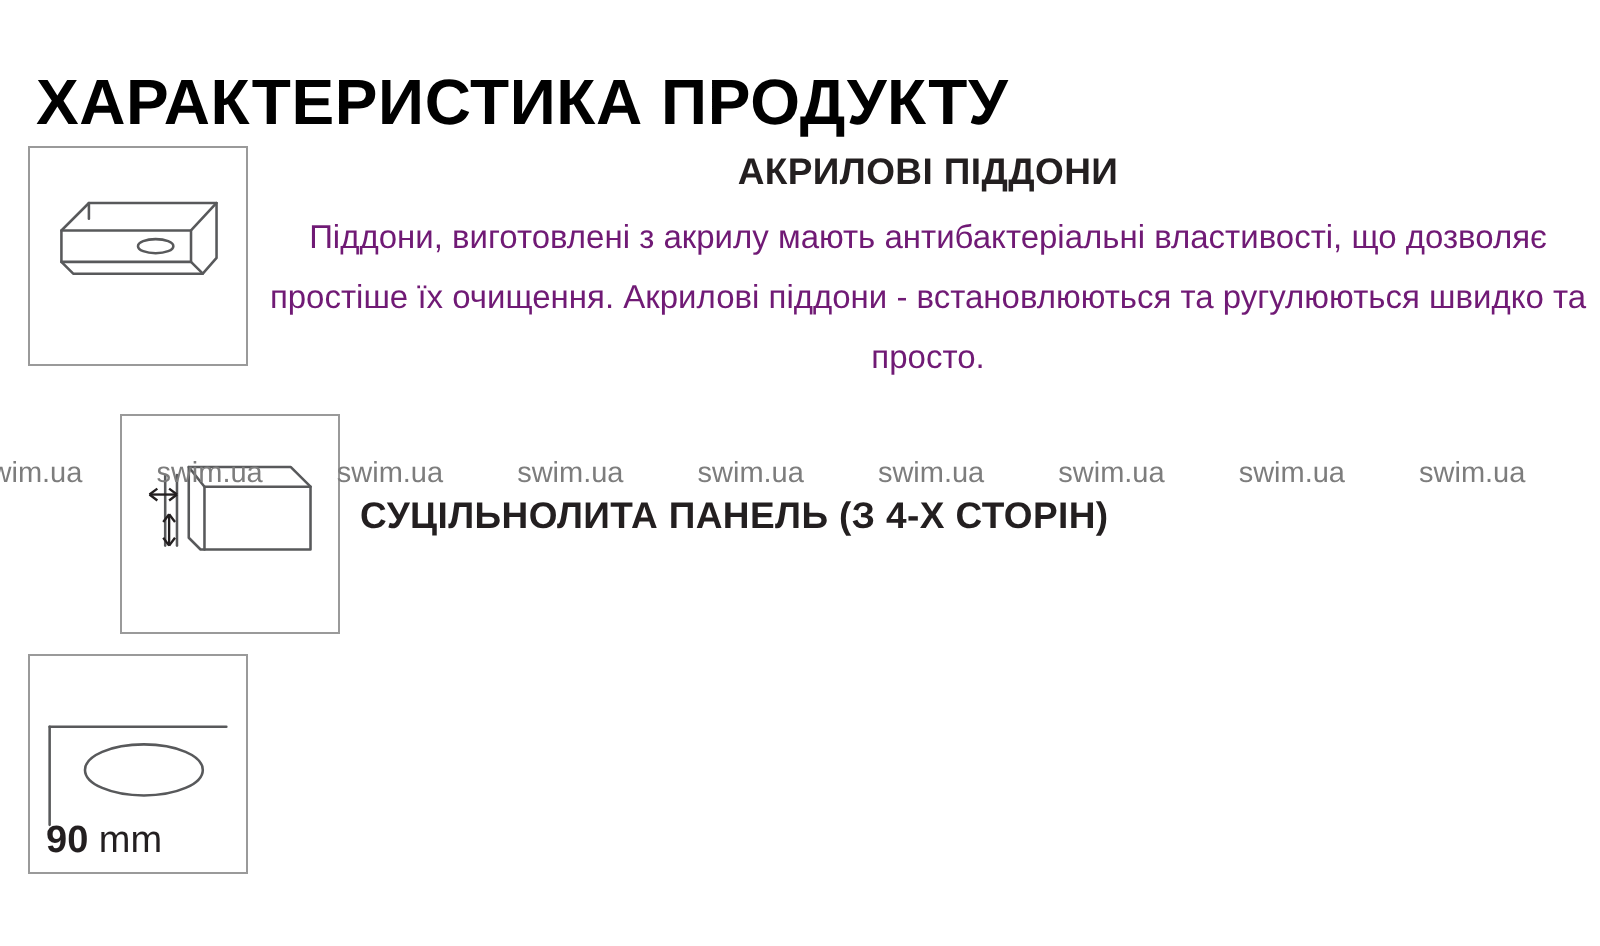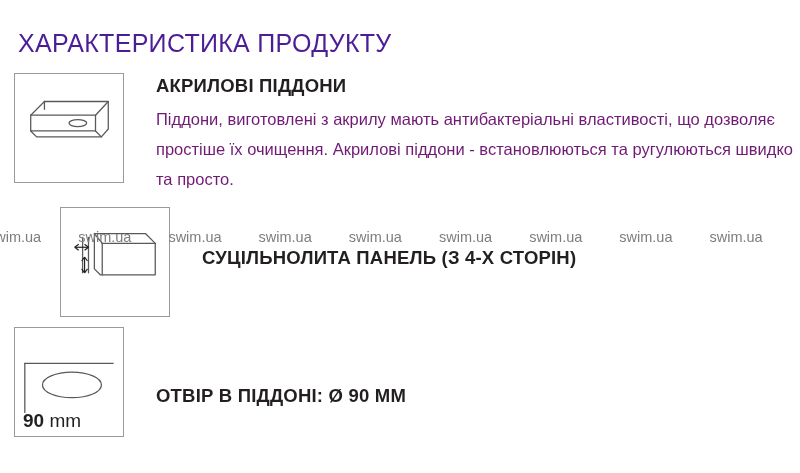--- a/index.html
+++ b/index.html
@@ -17,24 +17,24 @@
   }
   .page {
     position: relative;
     width: 800px;
     height: 473px;
   }
   .page-title {
     position: absolute;
     left: 18px;
     top: 12px;
-    font-size: 25px;
-    font-weight: normal;
+    font-size: 32px;
+    font-weight: bold;
     letter-spacing: 0.3px;
-    color: #4c1d95;
+    color: #000000;
     white-space: nowrap;
   }
 
   
   .feature {
     position: absolute;
     left: 14px;
     display: flex;
     align-items: flex-start;
   }
@@ -42,22 +42,23 @@
     width: 110px;
     height: 110px;
     border: 1px solid #9a9a9a;
     box-sizing: border-box;
     background: #ffffff;
     flex: 0 0 auto;
     position: relative;
     overflow: hidden;
   }
   .feature-text {
-    margin-left: 32px;
+    margin-left: 10px;
     padding-top: 2px;
+    text-align: center;
   }
   .feature-heading {
     font-size: 18.5px;
     font-weight: bold;
     letter-spacing: 0.2px;
     color: #231f20;
     margin: 0 0 7px 0;
     white-space: nowrap;
   }
   .feature-desc {
@@ -178,23 +179,20 @@
           <path d="M10 36 L100 36"></path>
           <path d="M10 36 L10 86"></path>
           <ellipse cx="58" cy="58" rx="30" ry="13"></ellipse>
         </g>
       </svg>
       <div class="mm-label">
         <b>90</b>
         <span>mm</span>
       </div>
     </div>
-    <div class="feature-text mid2">
-      <div class="feature-heading">ОТВІР В ПІДДОНІ: Ø 90 ММ</div>
-    </div>
   </div>
 
   <div class="watermark-strip">
     <span>swim.ua</span>
     <span>swim.ua</span>
     <span>swim.ua</span>
     <span>swim.ua</span>
     <span>swim.ua</span>
     <span>swim.ua</span>
     <span>swim.ua</span>

